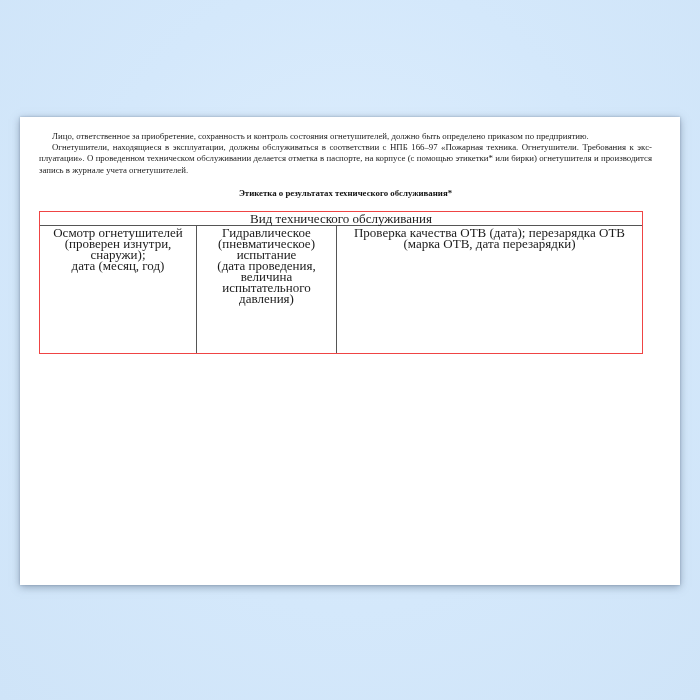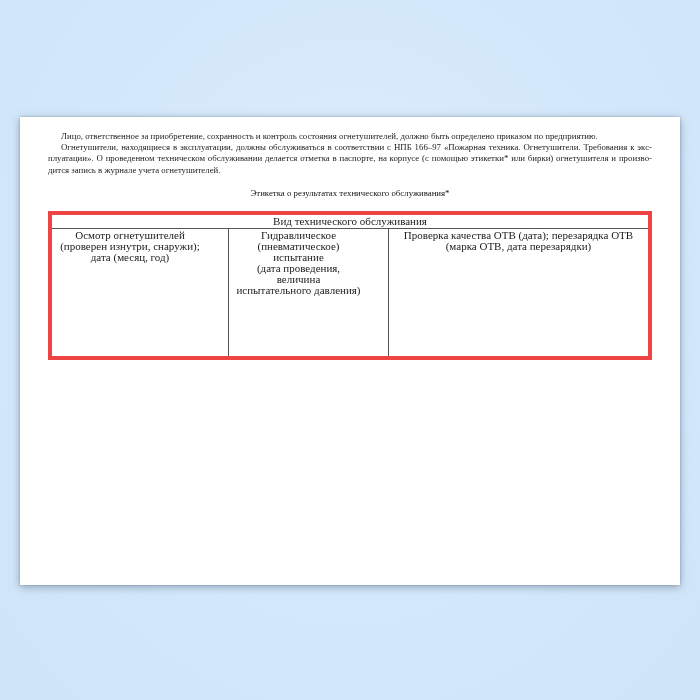--- a/index.html
+++ b/index.html
@@ -9,46 +9,46 @@
     width: 700px; height: 700px;
     background: radial-gradient(ellipse at 50% 42%, #deeefd 0%, #d4e8fb 55%, #cfe4f8 100%);
     font-family: "Liberation Serif", "DejaVu Serif", serif;
   }
   .page {
     position: absolute;
     left: 20px; top: 117px;
     width: 660px; height: 468px;
     background: #ffffff;
     box-shadow: 0 2px 8px rgba(96,115,138,0.60), 0 0 2px rgba(96,115,138,0.45);
-    padding: 14px 28px 0 28px;
+    padding: 14px 28px 0 19px;
     color: #1b1b1b;
   }
   .body-text p {
     font-size: 8.8px;
     line-height: 11.2px;
     text-align: justify;
     text-indent: 13px;
     color: #1b1b1b;
   }
   .tbl-title {
     margin: 12px 0 12px 0;
     text-align: center;
-    font-weight: normal;
+    font-weight: bold;
     font-size: 8.8px;
     line-height: 11px;
     color: #111111;
   }
   .tbl {
     width: 604px;
-    border: 4px solid #ef4444;
-    font-size: 11px;
+    border: 1px solid #ef4444;
+    font-size: 13px;
     line-height: 11px;
   }
   .t-row { display: flex; }
-  .t-row + .t-row { border-top: 1px solid #555555; gap: 20px; }
+  .t-row + .t-row { border-top: 1px solid #555555; }
   .t-head {
     height: 13px;
     align-items: center;
     justify-content: center;
     text-align: center;
   }
   .t-top { height: 128px; }
   .t-bottom { height: 177px; }
   .t-cell {
     padding: 1px 5px 0 5px;

